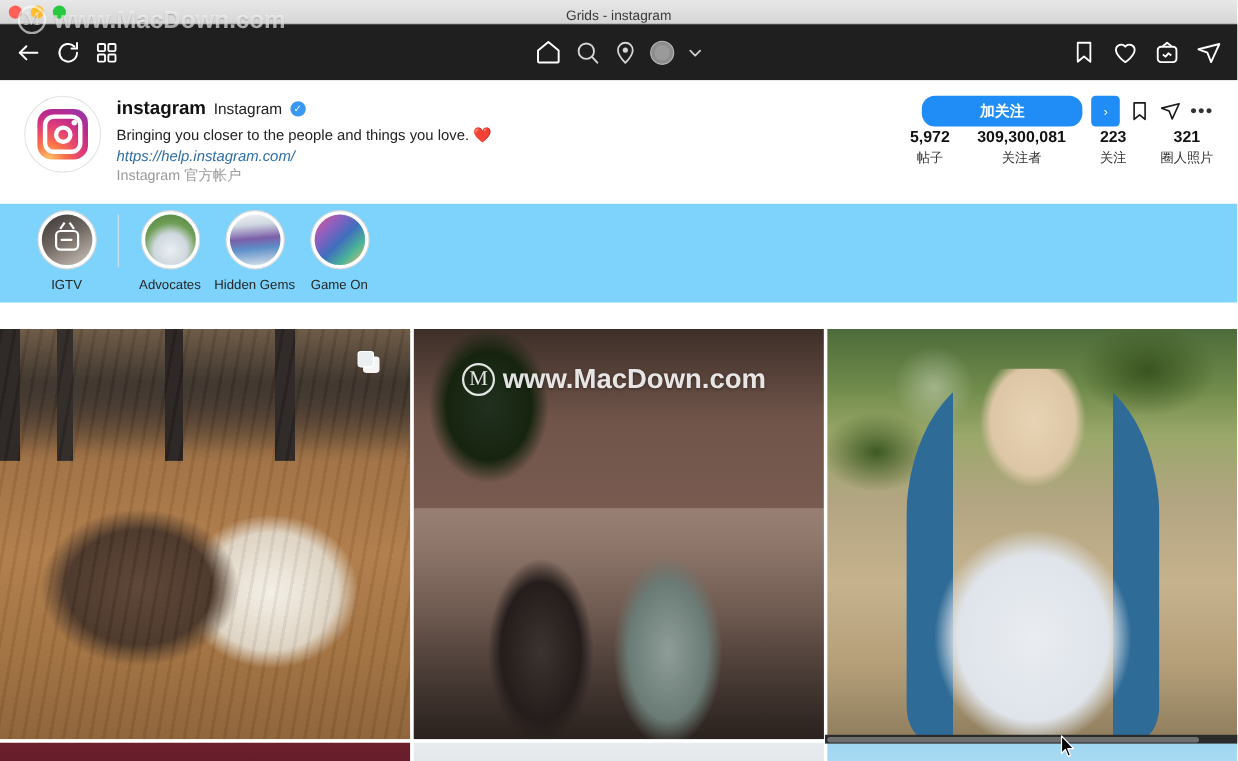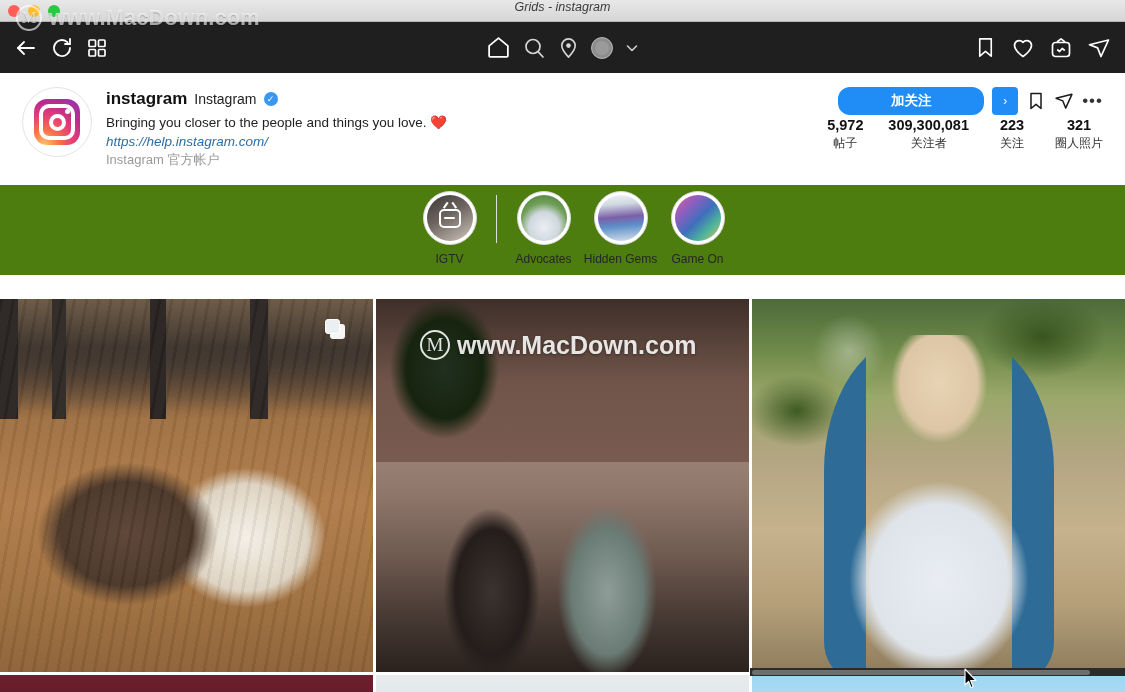--- a/index.html
+++ b/index.html
@@ -10,21 +10,21 @@
     background: #fff;
   }
   .app { position: relative; width: 1125px; height: 692px; overflow: hidden; }
 
   
   .titlebar {
     position: relative;
     height: 22px;
     background: linear-gradient(to bottom, #e8e8e8, #d6d6d6);
     border-bottom: 1px solid #b4b4b4;
-    display: flex; align-items: flex-start; font-style: italic;
+    display: flex; align-items: flex-end;
   }
   .traffic { position: absolute; left: 8px; top: 5px; display: flex; gap: 8px; }
   .light { width: 12px; height: 12px; border-radius: 50%; }
   .light.red { background: #ff5f57; }
   .light.yellow { background: #ffbd2e; }
   .light.green { background: #28c840; }
   .window-title {
     width: 100%; text-align: center;
     font-size: 12.5px; color: #3b3b3b;
   }
@@ -150,23 +150,22 @@
   .pf-stats { display: flex; justify-content: flex-end; gap: 20px; margin-top: 2px; }
   .stat { text-align: center; min-width: 46px; }
   .stat-num { font-size: 14.5px; font-weight: bold; color: #111; display: block; }
   .stat-lbl { font-size: 12px; color: #333; display: block; margin-top: 2px; }
 
   
   .highlights {
     height: 90px;
     display: flex; align-items: flex-start;
     padding: 6px 0 0 22px;
-    background: #4d7c0f;
+    background: #7dd3fc;
     gap: 0;
-    justify-content: center;
   }
   .hl {
     width: 77px; text-align: center;
     display: flex; flex-direction: column; align-items: center;
     cursor: pointer;
   }
   .hl-ring {
     width: 54px; height: 54px; border-radius: 50%;
     border: 1px solid #d8d8d8;
     padding: 3px; background: #fff;

